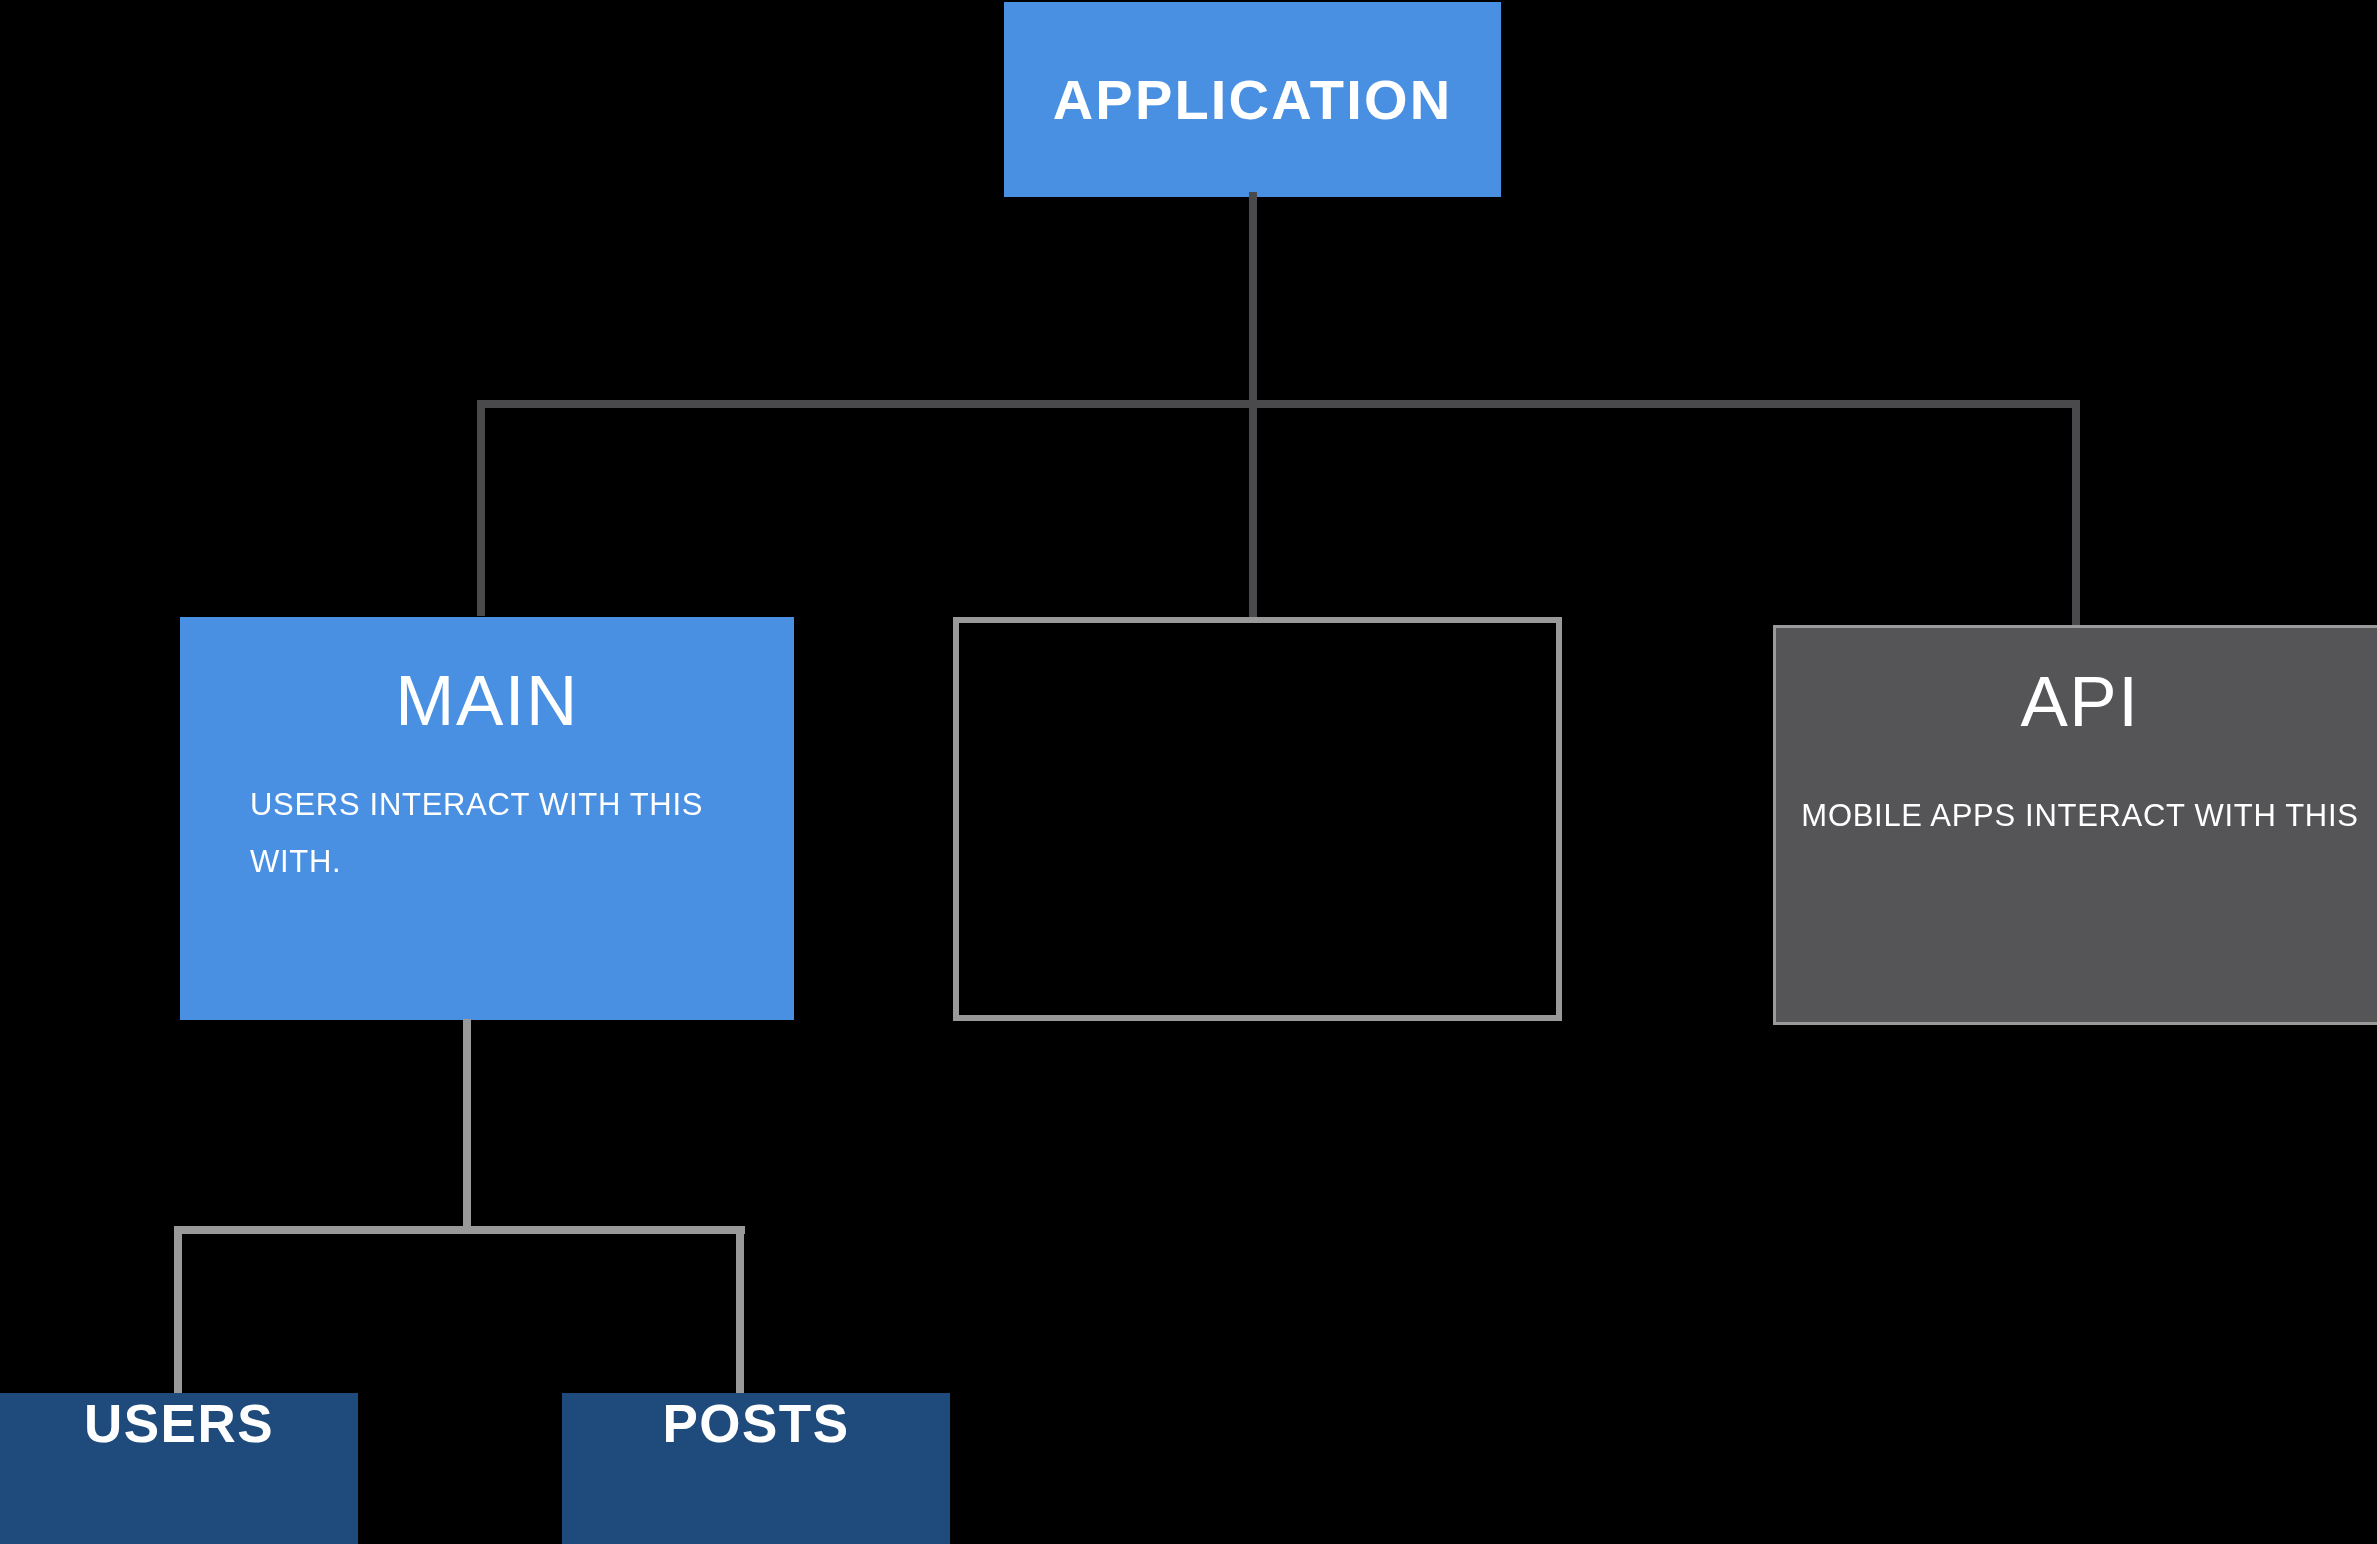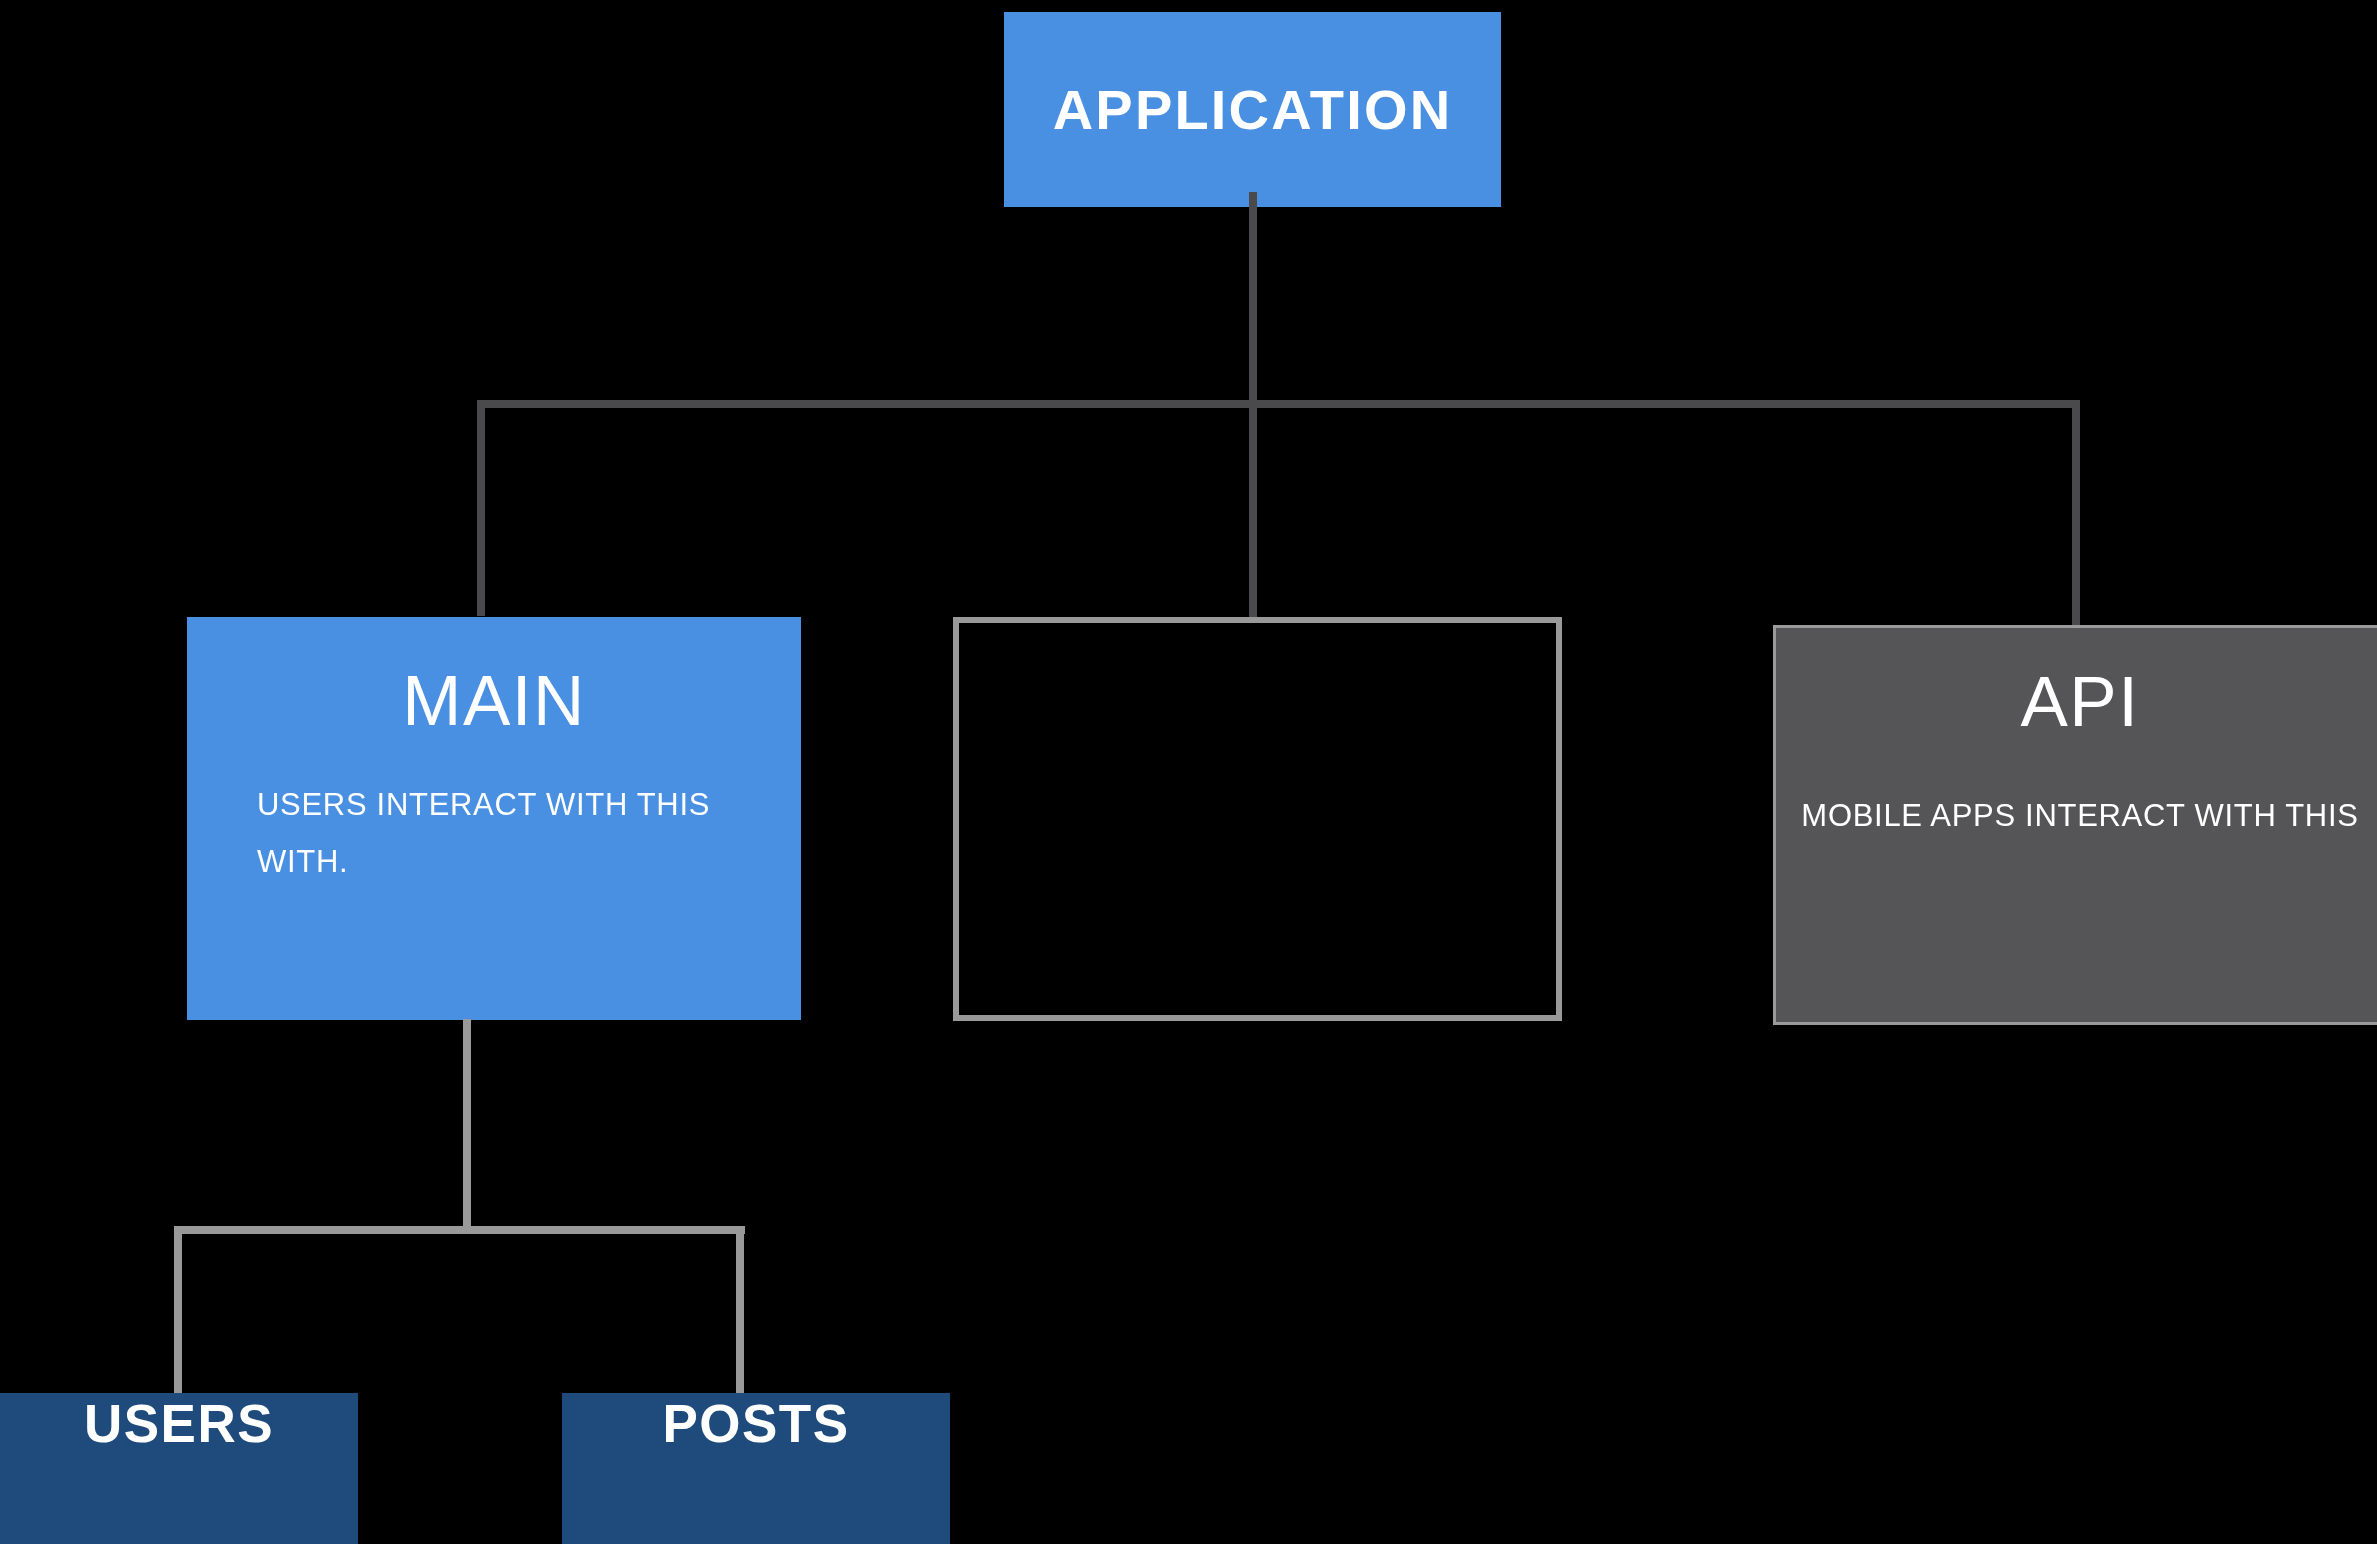--- a/index.html
+++ b/index.html
@@ -27,25 +27,25 @@
   .main-sub{margin:34px 0 0 70px;text-align:left;}
   .api-title{margin-top:33px;}
   .api-sub{margin-top:44px;text-align:center;}
   .bottom-label{display:flex;justify-content:center;}
 </style>
 </head>
 <body>
 
 <div class="canvas">
 
-  <div class="node fill-blue center-flex title-bold" style="left:1004px;top:12px;width:497px;height:195px;">
+  <div class="node fill-blue center-flex title-bold" style="left:1004px;top:2px;width:497px;height:195px;">
     <span>APPLICATION</span>
   </div>
 
-  <div class="node fill-blue" style="left:187px;top:617px;width:614px;height:403px;">
+  <div class="node fill-blue" style="left:180px;top:617px;width:614px;height:403px;">
     <div class="title-thin main-title">MAIN</div>
     <div class="subtitle main-sub">
       <div>USERS INTERACT WITH THIS</div>
       <div>WITH.</div>
     </div>
   </div>
 
   <div class="node outline-gray" style="left:953px;top:617px;width:609px;height:404px;"></div>
 
   <div class="node fill-gray" style="left:1773px;top:625px;width:614px;height:400px;">

